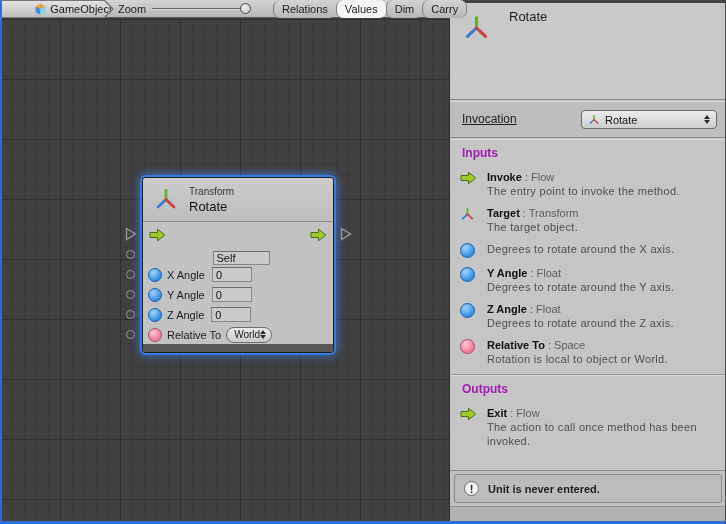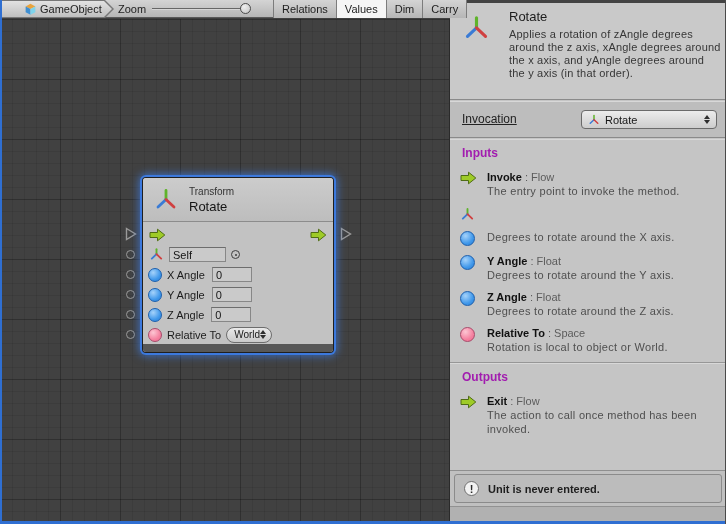--- a/index.html
+++ b/index.html
@@ -11,32 +11,32 @@
   .edge-left  { position:absolute; left:0; top:0; bottom:0; width:2px; background:#2f6fd2; z-index:50; }
   .edge-bottom{ position:absolute; left:0; bottom:0; height:3px; width:726px; background:#2f6fd2; z-index:50; }
   .edge-right { position:absolute; right:0; top:0; bottom:0; width:1px; background:#4a4a4a; z-index:50; }
 
   
   .toolbar { position:absolute; left:0; top:0; width:450px; height:18px;
     background:linear-gradient(#d4d4d4,#b6b6b6); border-bottom:1px solid #595959; z-index:20; }
   .crumb-outer { position:absolute; left:2px; top:0; height:18px; width:112px; background:#777;
     clip-path:polygon(0 0, calc(100% - 9px) 0, 100% 50%, calc(100% - 9px) 100%, 0 100%); }
   .crumb-inner { position:absolute; left:0; top:1px; height:16px; width:110px;
-    background:linear-gradient(#e2e2e2,#bfbfbf); display:flex; align-items:center; gap:3px; padding-left:22px;
-    clip-path:polygon(0 0, calc(100% - 8px) 0, 100% 50%, calc(100% - 8px) 100%, 0 100%); }
+    background:linear-gradient(#e2e2e2,#bfbfbf); display:flex; align-items:center; gap:3px; padding-left:4px;
+    clip-path:polygon(0 0, calc(100% - 8px) 0, 100% 50%, calc(100% - 8px) 100%, 0 100%);justify-content:flex-end; }
   .crumb-inner span.lbl { font-size:11px; color:#1d1d1d; }
   .zoom-label { position:absolute; left:118px; top:3px; font-size:11px; color:#1d1d1d; }
   .slider-track { position:absolute; left:152px; top:8px; width:96px; height:2px;
     background:#666; border-bottom:1px solid #d6d6d6; }
   .slider-handle { position:absolute; left:240px; top:3px; width:11px; height:11px; border-radius:50%;
     background:radial-gradient(circle at 35% 30%, #efefef, #c2c2c2); border:1px solid #4c4c4c; }
   .zoom-value { position:absolute; left:256px; top:3px; font-size:11px; color:#1d1d1d;margin-left:48px; }
   .tabs { position:absolute; left:273px; top:0; height:18px; display:flex; }
   .tab { height:18px; display:flex; align-items:center; padding:0 8px; font-size:11px; color:#1d1d1d;
-    border-left:1px solid #7c7c7c; background:linear-gradient(#d4d4d4,#b6b6b6); cursor:default; }
+    border-left:1px solid #7c7c7c; background:linear-gradient(#d4d4d4,#b6b6b6); cursor:default;border-radius:7px; }
   .tab.active { background:#f5f5f5; }
   .tab.last { border-right:1px solid #7c7c7c;text-align:right; }
 
   
   .canvas { position:absolute; left:0; top:19px; width:450px; height:505px;
     background-color:#414141;
     background-image:
       linear-gradient(rgba(0,0,0,0.20) 1px, transparent 1px),
       linear-gradient(90deg, rgba(0,0,0,0.20) 1px, transparent 1px),
       linear-gradient(rgba(0,0,0,0.08) 1px, transparent 1px),
@@ -177,21 +177,21 @@
       <div class="nrow" style="top:48px; padding:0 6px;">
         <svg class="flow-arrow" viewBox="0 0 17 14">
           <path d="M1 4.5 H8.5 V1.2 L15.8 7 L8.5 12.8 V9.5 H1 Z" fill="#9ecb27" stroke="#4f6c15" stroke-width="1"></path>
         </svg>
         <span style="flex:1"></span>
         <svg class="flow-arrow" viewBox="0 0 17 14">
           <path d="M1 4.5 H8.5 V1.2 L15.8 7 L8.5 12.8 V9.5 H1 Z" fill="#9ecb27" stroke="#4f6c15" stroke-width="1"></path>
         </svg>
       </div>
 
-      <div class="nrow" style="top:68px; padding-left:6px; gap:5px;">
+      <div class="nrow" style="top:68px; padding-left:6px; gap:5px;flex-direction:column;">
         <svg width="15" height="15" viewBox="0 0 24 24">
           <path d="M12 11.5 L12 3.5" stroke="#5fb32a" stroke-width="3" stroke-linecap="round" fill="none"></path>
           <path d="M12 11.5 L4.5 18.5" stroke="#3a7bd5" stroke-width="3" stroke-linecap="round" fill="none"></path>
           <path d="M12 11.5 L19.5 18.5" stroke="#d04040" stroke-width="3" stroke-linecap="round" fill="none"></path>
         </svg>
         <input class="nfield" style="width: 57px;" value="Self">
         <span class="picker"></span>
       </div>
 
       <div class="nrow" style="top:88px; padding-left:5px; gap:5px;">
@@ -231,21 +231,20 @@
   <div class="inspector">
     <div class="insp-top"></div>
 
     <div class="insp-header">
       <svg class="bigicon" viewBox="0 0 24 24">
         <path d="M12 11.5 L12 2.5" stroke="#5fb32a" stroke-width="2.8" stroke-linecap="round" fill="none"></path>
         <path d="M12 11.5 L4 19" stroke="#3a7bd5" stroke-width="2.8" stroke-linecap="round" fill="none"></path>
         <path d="M12 11.5 L20 19" stroke="#d04040" stroke-width="2.8" stroke-linecap="round" fill="none"></path>
       </svg>
       <div class="insp-title">Rotate</div>
-      <div class="insp-desc">Applies a rotation of zAngle degrees around the z axis, xAngle degrees around the x axis, and yAngle degrees around the y axis (in that order).</div>
     </div>
 
     <div class="insp-invoke">
       <span class="invoke-label">Invocation</span>
       <div class="invoke-popup">
         <svg width="12" height="12" viewBox="0 0 24 24">
           <path d="M12 11.5 L12 3" stroke="#5fb32a" stroke-width="3" stroke-linecap="round" fill="none"></path>
           <path d="M12 11.5 L4.5 18.5" stroke="#3a7bd5" stroke-width="3" stroke-linecap="round" fill="none"></path>
           <path d="M12 11.5 L19.5 18.5" stroke="#d04040" stroke-width="3" stroke-linecap="round" fill="none"></path>
         </svg>
@@ -274,20 +273,24 @@
       </div>
 
       <div class="port-item">
         <span class="picon">
             <svg width="15" height="15" viewBox="0 0 24 24">
           <path d="M12 11.5 L12 3" stroke="#5fb32a" stroke-width="3" stroke-linecap="round" fill="none"></path>
           <path d="M12 11.5 L4.5 18.5" stroke="#3a7bd5" stroke-width="3" stroke-linecap="round" fill="none"></path>
           <path d="M12 11.5 L19.5 18.5" stroke="#d04040" stroke-width="3" stroke-linecap="round" fill="none"></path>
             </svg>
           </span>
+        <div class="ptext">
+          <div class="pline"><span class="pname">Target</span><span class="psep"> : </span><span class="ptype">Transform</span></div>
+          <div class="pdesc">The target object.</div>
+        </div>
       </div>
 
       <div class="port-item">
         <span class="picon">
             <span class="port blue" style="width:15px;height:15px;"></span>
           </span>
         <div class="ptext">
           <div class="pdesc">Degrees to rotate around the X axis.</div>
         </div>
       </div>

